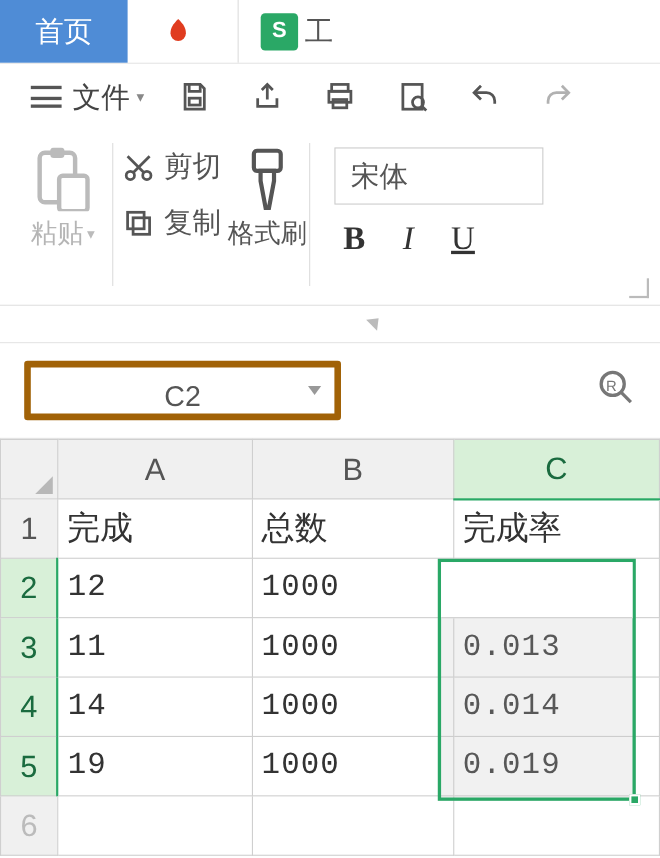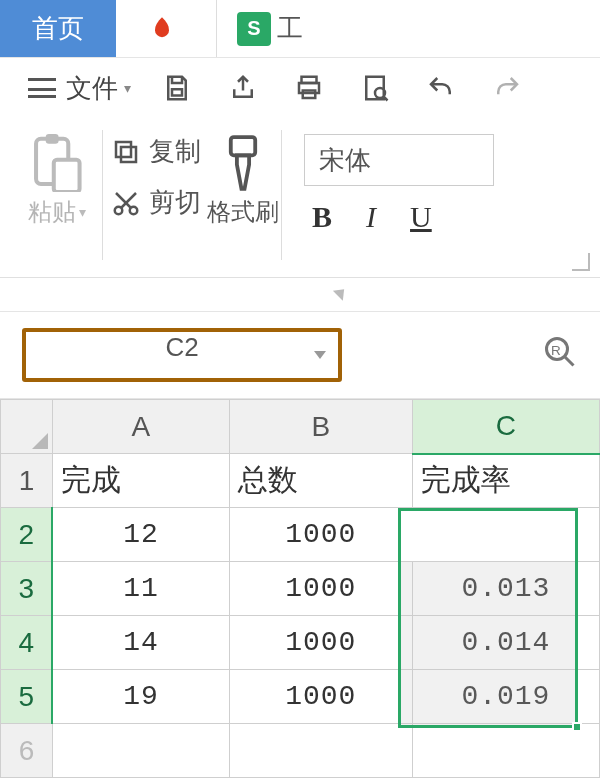--- a/index.html
+++ b/index.html
@@ -119,22 +119,22 @@
     transform: rotate(45deg);
   }
 
   
   .namebar {
     display:flex; align-items:center; padding:16px 22px; gap:18px;
     border-bottom:1px solid #e5e5e5;
     font-size:26px;
   }
   .name-box {
-    width:320px; height:54px; border:4px solid #a16207; border-radius:3px;
-    display:flex; align-items:flex-start; justify-content:center;
+    width:288px; height:54px; border:6px solid #a16207; border-radius:3px;
+    display:flex; align-items:flex-end; justify-content:center;
     color:#555; position:relative;
     cursor:text;
   }
   .name-dd {
     position:absolute; right:12px; top:50%; transform:translateY(-50%);
     width:0; height:0; border-left:6px solid transparent; border-right:6px solid transparent;
     border-top:8px solid #999;
   }
   .search-ic { margin-left:auto; cursor:pointer; }
 
@@ -155,21 +155,21 @@
     background:#f0f0f0; font-weight:normal; text-align:center; font-size:28px;
     color:#555;
   }
   th.corner { width:48px; background:#f0f0f0; position:relative; }
   th.corner::after {
     content:""; position:absolute; right:4px; bottom:4px;
     border-left:16px solid transparent; border-bottom:16px solid #b8b8b8;
   }
   th.rowhdr { width:48px; background:#f0f0f0; text-align:center; font-size:26px;}
   td.txtcell { text-align:left;margin-left:19px; }
-  td.numcell { text-align:center; font-family: "Courier New", monospace; font-size:28px; letter-spacing:1px;}
+  td.numcell { text-align:left; font-family: "Courier New", monospace; font-size:28px; letter-spacing:1px;}
   .colA { width:170px;} .colB { width:176px;} .colC { width:180px;}
   .sel-th { background:#d8f0d8 !important; border-bottom:2px solid #2aa866 !important; color:#1a6b3f !important;}
   .sel-rh { background:#d8f0d8 !important; border-right:2px solid #2aa866 !important; color:#1a6b3f !important;}
 
   
   .sel-box {
     position:absolute;
     border:3px solid #2aa866;
     pointer-events:none;
     background: rgba(200,200,200,0.25);
@@ -264,33 +264,33 @@
     <div class="paste-label">
       <span>粘贴</span>
       <span class="mini-chev">▾</span>
     </div>
   </div>
   <div class="group-sep"></div>
 
   <div class="cut-copy">
     <div class="cc-item">
       <svg viewBox="0 0 24 24">
-          <rect x="8" y="8" width="12" height="12"></rect>
-          <rect x="4" y="4" width="12" height="12"></rect>
-        </svg>
-      <span>复制</span>
-    </div>
-    <div class="cc-item">
-      <svg viewBox="0 0 24 24">
           <circle cx="6" cy="18" r="3"></circle>
           <circle cx="18" cy="18" r="3"></circle>
           <path d="M8 16L20 4"></path>
           <path d="M16 16L4 4"></path>
         </svg>
       <span>剪切</span>
+    </div>
+    <div class="cc-item">
+      <svg viewBox="0 0 24 24">
+          <rect x="8" y="8" width="12" height="12"></rect>
+          <rect x="4" y="4" width="12" height="12"></rect>
+        </svg>
+      <span>复制</span>
     </div>
   </div>
 
   <div class="brush-wrap">
     <svg width="44" height="58" viewBox="0 0 28 38">
       <rect x="6" y="2" width="16" height="12" rx="2" fill="none" stroke="#555" stroke-width="2.5"></rect>
       <path d="M10 14h8v6l-3 16h-2l-3-16z" fill="none" stroke="#555" stroke-width="2.5"></path>
     </svg>
     <div class="brush-label">
       <span>格式刷</span>

